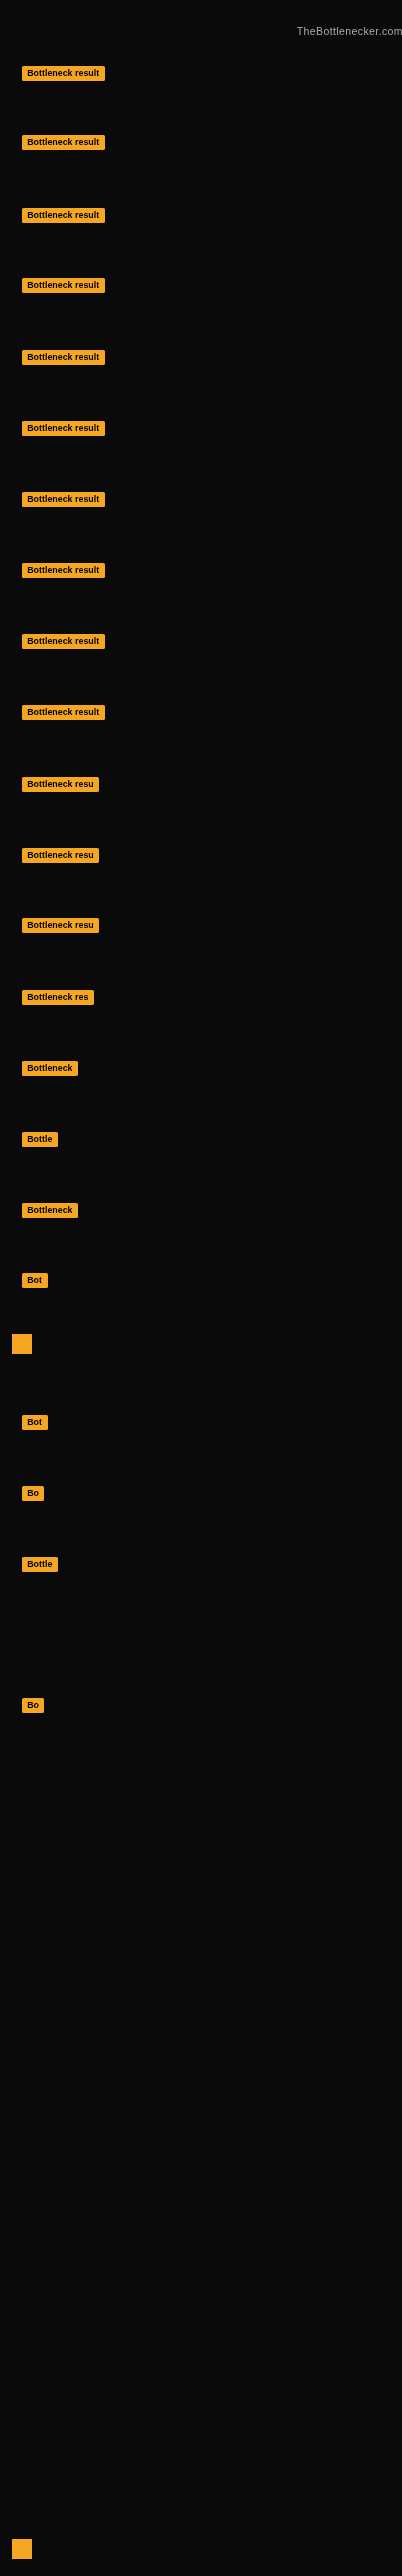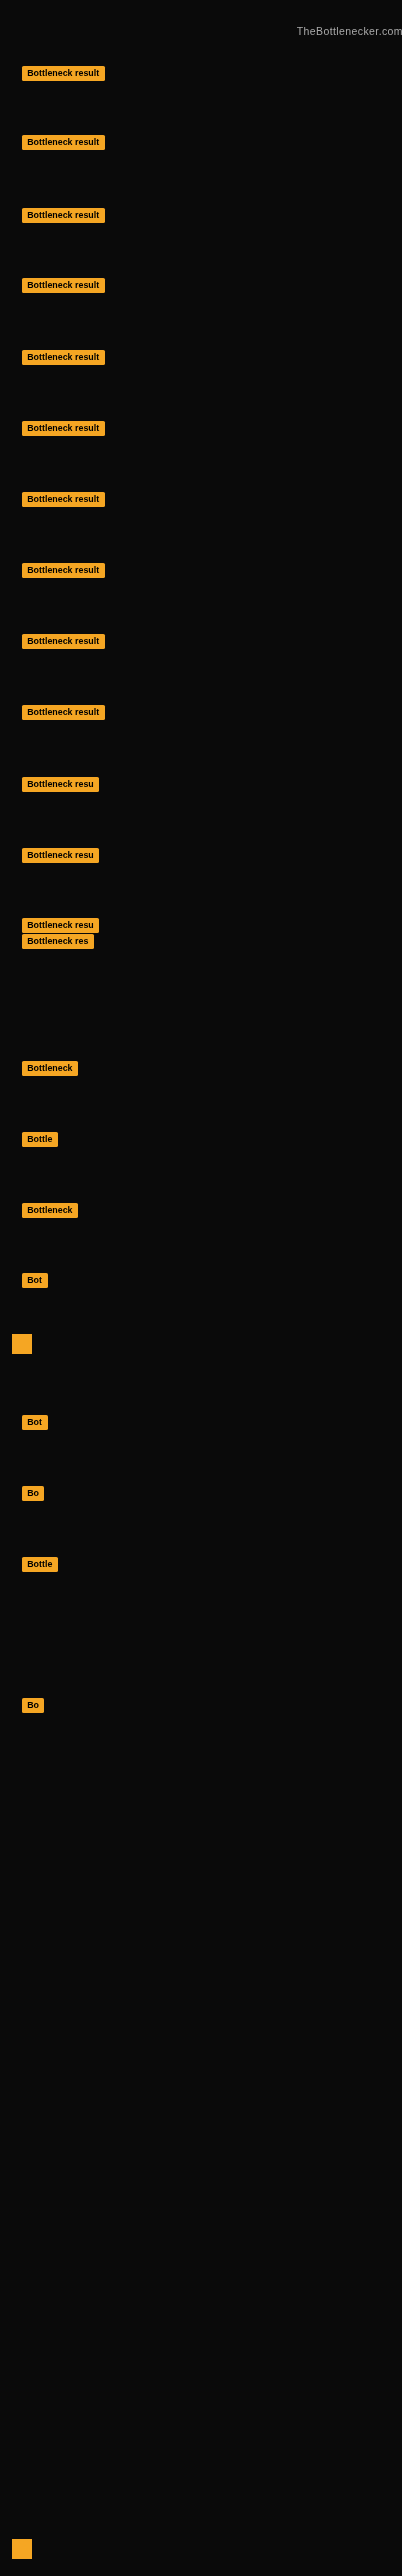--- a/index.html
+++ b/index.html
@@ -51,21 +51,21 @@
 <div class="badge-row" style="top: 258px;"><span class="bottleneck-badge" style="max-width: 120px;">Bottleneck result</span></div>
 <div class="badge-row" style="top: 330px;"><span class="bottleneck-badge" style="max-width: 120px;">Bottleneck result</span></div>
 <div class="badge-row" style="top: 401px;"><span class="bottleneck-badge" style="max-width: 120px;">Bottleneck result</span></div>
 <div class="badge-row" style="top: 472px;"><span class="bottleneck-badge" style="max-width: 119px;">Bottleneck result</span></div>
 <div class="badge-row" style="top: 543px;"><span class="bottleneck-badge" style="max-width: 121px;">Bottleneck result</span></div>
 <div class="badge-row" style="top: 614px;"><span class="bottleneck-badge" style="max-width: 120px;">Bottleneck result</span></div>
 <div class="badge-row" style="top: 685px;"><span class="bottleneck-badge" style="max-width: 120px;">Bottleneck result</span></div>
 <div class="badge-row" style="top: 757px;"><span class="bottleneck-badge" style="max-width: 97px;">Bottleneck resu</span></div>
 <div class="badge-row" style="top: 828px;"><span class="bottleneck-badge" style="max-width: 97px;">Bottleneck resu</span></div>
 <div class="badge-row" style="top: 898px;"><span class="bottleneck-badge" style="max-width: 97px;">Bottleneck resu</span></div>
-<div class="badge-row" style="top: 914px;"><span class="bottleneck-badge" style="max-width: 89px;">Bottleneck res</span></div>
+<div class="badge-row" style="top: 970px;"><span class="bottleneck-badge" style="max-width: 89px;">Bottleneck res</span></div>
 <div class="badge-row" style="top: 1041px;"><span class="bottleneck-badge" style="max-width: 68px;">Bottleneck</span></div>
 <div class="badge-row" style="top: 1112px;"><span class="bottleneck-badge" style="max-width: 44px;">Bottle</span></div>
 <div class="badge-row" style="top: 1183px;"><span class="bottleneck-badge" style="max-width: 68px;">Bottleneck</span></div>
 <div class="badge-row" style="top: 1253px;"><span class="bottleneck-badge" style="max-width: 31px;">Bot</span></div>
 <div class="vertical-line" style="top: 1324px; height: 14.5px;"></div>
 <div class="badge-row" style="top: 1395px;"><span class="bottleneck-badge" style="max-width: 31px;">Bot</span></div>
 <div class="badge-row" style="top: 1466px;"><span class="bottleneck-badge" style="max-width: 22.5px;">Bo</span></div>
 <div class="badge-row" style="top: 1537px;"><span class="bottleneck-badge" style="max-width: 44px;">Bottle</span></div>
 <div class="badge-row" style="top: 1678px;"><span class="bottleneck-badge" style="max-width: 22.5px;">Bo</span></div>
 <div class="vertical-line" style="top: 2529px; height: 14.5px;"></div>

